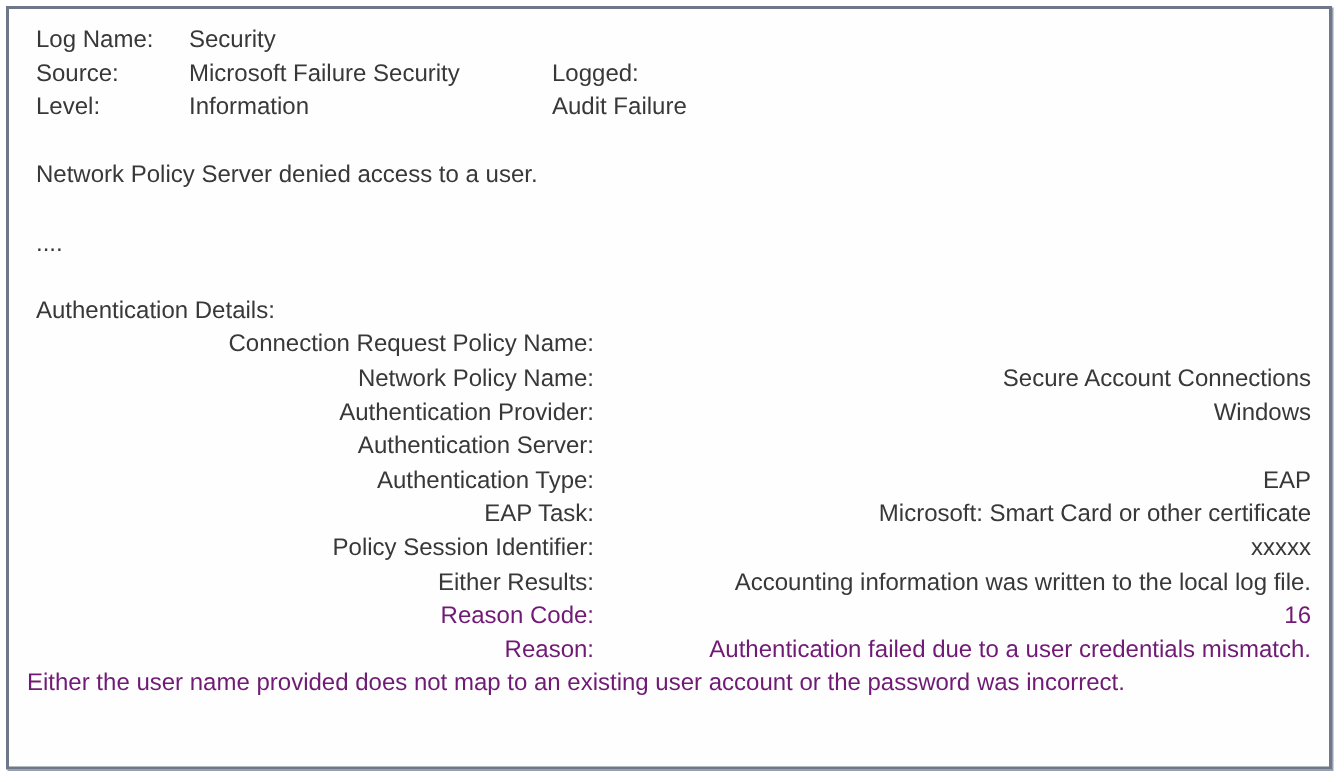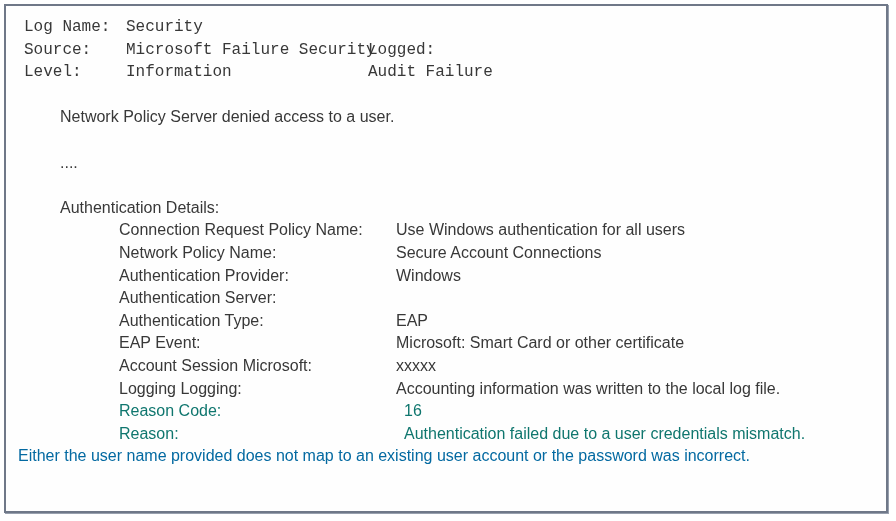--- a/index.html
+++ b/index.html
@@ -24,35 +24,35 @@
     color: #383838;
     font-size: 16px;
     line-height: 22.6px;
     overflow: hidden;
   }
   .hdr-row {
     display: grid;
     grid-template-columns: 102px 242px 128px auto;
     height: 22.6px;
     white-space: nowrap;
-    font-family: Liberation Mono, monospace;
   }
   .spacer { height: 22.6px; }
-  .plain-line { height: 22.6px; white-space: nowrap; margin-left: 36px; }
+  .plain-line { height: 22.6px; white-space: nowrap; }
   .detail-row {
     display: grid;
     grid-template-columns: 277px auto;
     margin-left: 95px;
     height: 22.6px;
     white-space: nowrap;
+    text-align: right;
   }
-  .hl { color: #0f766e; }
+  .hl { color: #701a75; }
   .hl .detail-value { padding-left: 8px; }
   .footer-note {
-    color: #0369a1;
+    color: #701a75;
     margin-left: -6px;
     height: 22.6px;
     white-space: nowrap;
   }
 </style>
 </head>
 <body>
 
 <div class="panel">
 
@@ -80,47 +80,46 @@
   <div class="spacer"></div>
 
   <div class="plain-line">....</div>
 
   <div class="spacer"></div>
 
   <div class="plain-line">Authentication Details:</div>
 
   <div class="detail-row">
     <span class="detail-label">Connection Request Policy Name:</span>
-    <span class="detail-value">Use Windows authentication for all users</span>
   </div>
   <div class="detail-row">
     <span class="detail-label">Network Policy Name:</span>
     <span class="detail-value">Secure Account Connections</span>
   </div>
   <div class="detail-row">
     <span class="detail-label">Authentication Provider:</span>
     <span class="detail-value">Windows</span>
   </div>
   <div class="detail-row">
     <span class="detail-label">Authentication Server:</span>
   </div>
   <div class="detail-row">
     <span class="detail-label">Authentication Type:</span>
     <span class="detail-value">EAP</span>
   </div>
   <div class="detail-row">
-    <span class="detail-label">EAP Event:</span>
+    <span class="detail-label">EAP Task:</span>
     <span class="detail-value">Microsoft: Smart Card or other certificate</span>
   </div>
   <div class="detail-row">
-    <span class="detail-label">Account Session Microsoft:</span>
+    <span class="detail-label">Policy Session Identifier:</span>
     <span class="detail-value">xxxxx</span>
   </div>
   <div class="detail-row">
-    <span class="detail-label">Logging Logging:</span>
+    <span class="detail-label">Either Results:</span>
     <span class="detail-value">Accounting information was written to the local log file.</span>
   </div>
   <div class="detail-row hl">
     <span class="detail-label">Reason Code:</span>
     <span class="detail-value">16</span>
   </div>
   <div class="detail-row hl">
     <span class="detail-label">Reason:</span>
     <span class="detail-value">Authentication failed due to a user credentials mismatch.</span>
   </div>

